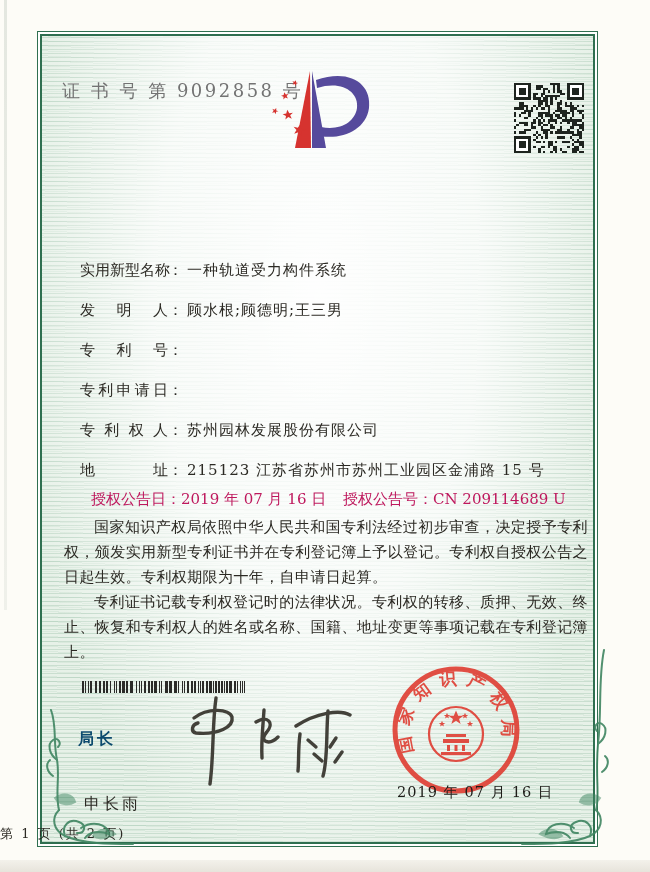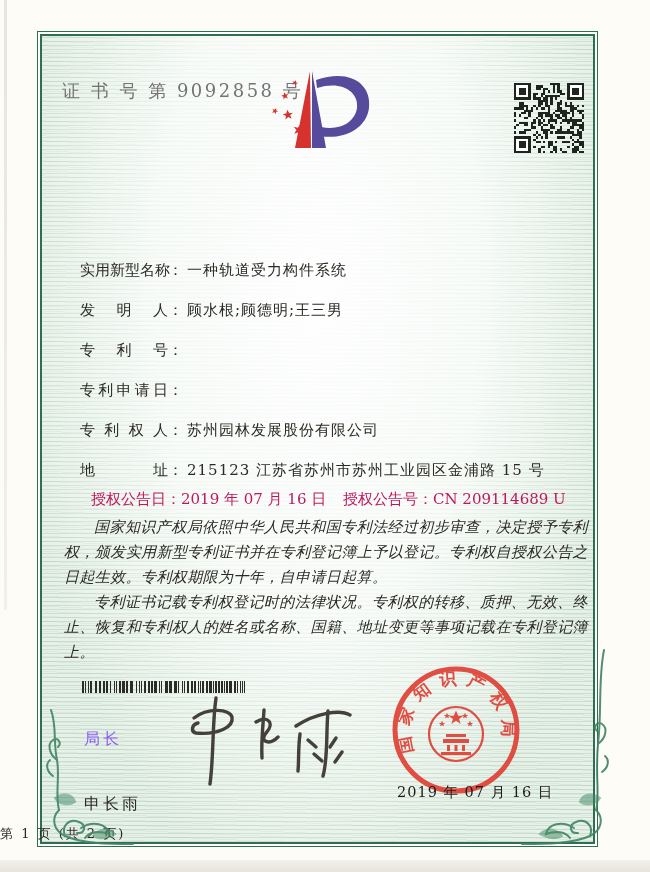--- a/index.html
+++ b/index.html
@@ -65,28 +65,29 @@
   .fvalue{letter-spacing:1px;white-space:nowrap;}
   .grant-row{
     position:absolute;left:80px;top:490px;width:500px;height:20px;
     font-size:15px;color:#be185d;margin-left:11px;
   }
   .grant-part{position:absolute;top:0;white-space:nowrap;}
   .grant-part.second{left:252px;}
   .body-text{
     position:absolute;left:64px;top:515px;width:524px;
     font-size:15px;line-height:25px;color:#2b2923;
-    font-style:italic;text-align:justify;letter-spacing:.4px;
+    text-align:justify;letter-spacing:.4px;
   }
   .body-text p{margin:0;text-indent:2em;}
   .barcode{position:absolute;left:82px;top:681px;width:165px;height:12px;}
   .commissioner-title{
-    position:absolute;left:84px;top:729px;
-    font-size:16px;letter-spacing:3px;color:#8b5cf6;
+    position:absolute;left:78px;top:729px;
+    font-size:16px;letter-spacing:3px;color:#0c4a6e;
     font-family:"DejaVu Sans","Liberation Sans",sans-serif;
+    font-weight:bold;
   }
   .commissioner-name{
     position:absolute;left:84px;top:756px;
     font-size:16px;letter-spacing:3px;color:#2c2a24;
     font-family:"DejaVu Sans","Liberation Sans",sans-serif;
     margin-top:38px;
   }
   .signature{position:absolute;left:176px;top:686px;}
   .seal{position:absolute;left:384px;top:658px;}
   .seal-date{

